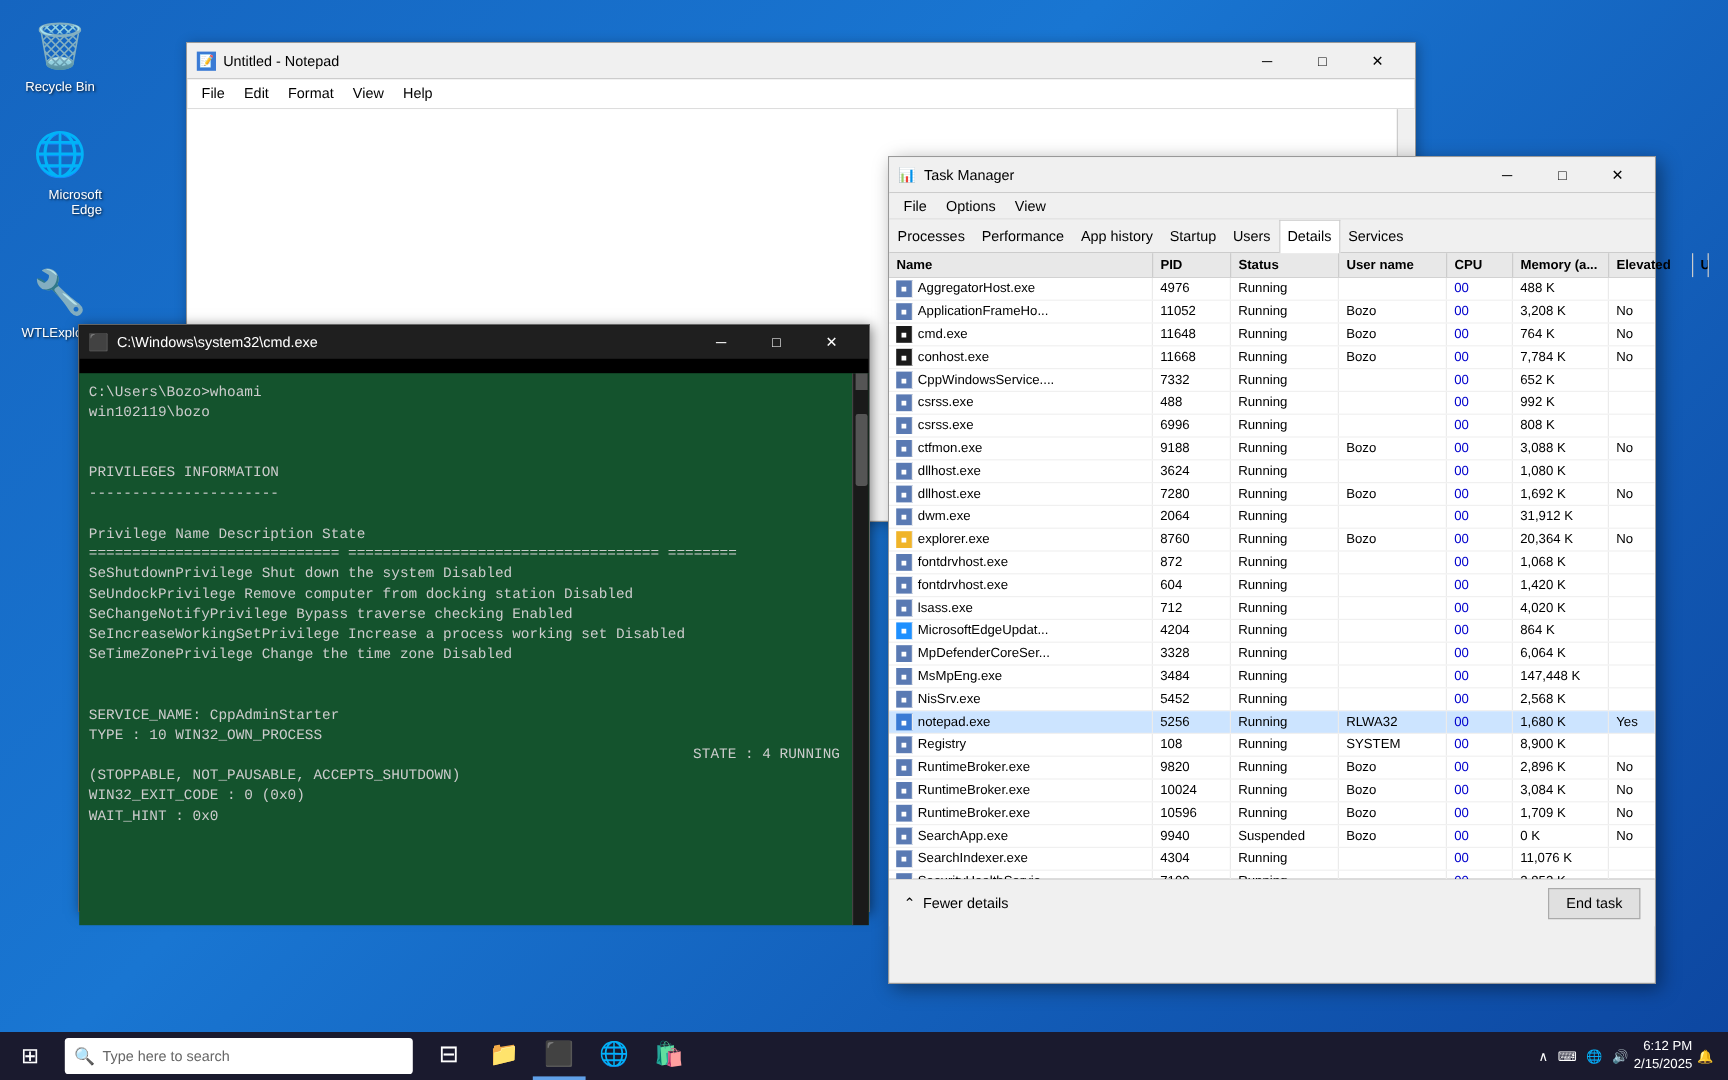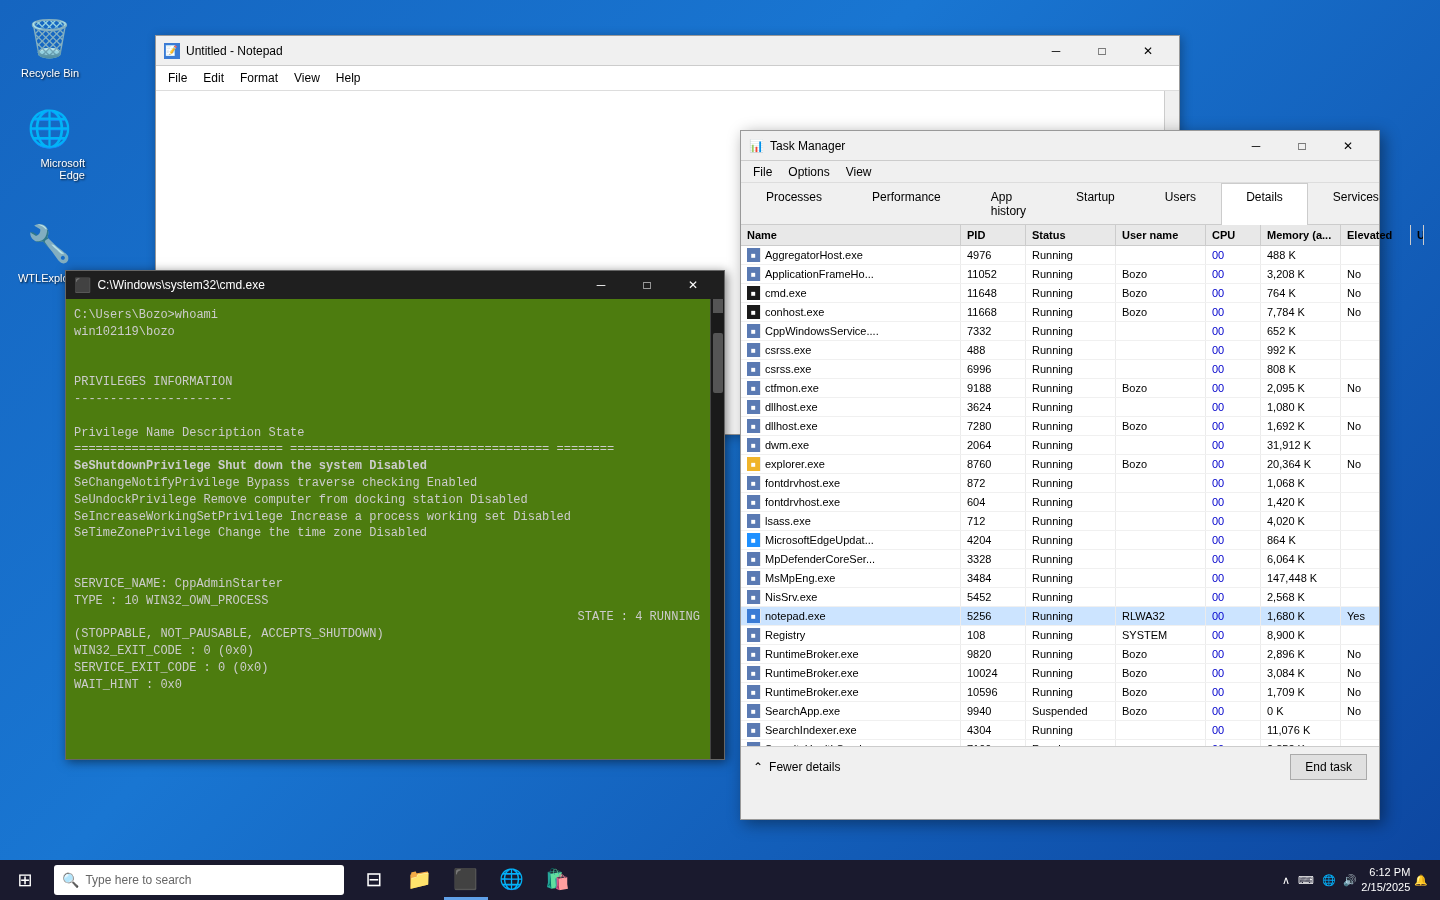--- a/index.html
+++ b/index.html
@@ -149,28 +149,29 @@
       justify-content: space-between;
     }
     .cmd-title-left {
       display: flex;
       align-items: center;
       gap: 6px;
       font-size: 12px;
       color: white;
     }
     .cmd-content {
-      background: #4d7c0f;
+      background: #14532d;
       color: #ccc;
       font-family: 'Courier New', monospace;
       font-size: 12px;
       padding: 8px;
       height: calc(100% - 28px);
       overflow: hidden;
       position: relative;
+      margin-top: 12px;
     }
     .cmd-scrollbar {
       position: absolute;
       right: 0;
       top: 0;
       width: 14px;
       height: 100%;
       background: #1a1a1a;
       border-left: 1px solid #444;
       display: flex;
@@ -223,21 +224,21 @@
     .tm-menubar span {
       padding: 2px 8px;
       cursor: pointer;
     }
     .tm-tabs {
       display: flex;
       background: #f0f0f0;
       border-bottom: 1px solid #ccc;
     }
     .tm-tab {
-      padding: 6px 24px;
+      padding: 6px 6px;
       font-size: 12px;
       cursor: pointer;
       border: 1px solid transparent;
       border-bottom: none;
     }
     .tm-tab.active {
       background: white;
       border-color: #ccc;
       border-bottom-color: white;
       margin-bottom: -1px;
@@ -459,33 +460,32 @@
       <div id="cmd-text" style="padding-right:16px;">
           <div class="cmd-line" style="color: rgb(204, 204, 204);">C:\Users\Bozo&gt;whoami</div>
           <div class="cmd-line" style="color: rgb(204, 204, 204);">win102119\bozo</div>
           <div class="cmd-line" style="color: rgb(204, 204, 204);">&nbsp;</div>
           <div class="cmd-line" style="color: rgb(204, 204, 204);">&nbsp;</div>
           <div class="cmd-line" style="color: rgb(204, 204, 204);">PRIVILEGES INFORMATION</div>
           <div class="cmd-line" style="color: rgb(204, 204, 204);">----------------------</div>
           <div class="cmd-line" style="color: rgb(204, 204, 204);">&nbsp;</div>
           <div class="cmd-line" style="color: rgb(204, 204, 204);">Privilege Name                Description                          State</div>
           <div class="cmd-line" style="color: rgb(204, 204, 204);">============================= ==================================== ========</div>
-          <div class="cmd-line" style="color: rgb(204, 204, 204); font-weight: bold;">SeShutdownPrivilege           Shut down the system                 Disabled</div>
+          <div class="cmd-line" style="color: rgb(204, 204, 204);">SeShutdownPrivilege           Shut down the system                 Disabled</div>
+          <div class="cmd-line" style="color: rgb(204, 204, 204);">SeUndockPrivilege             Remove computer from docking station Disabled</div>
           <div class="cmd-line" style="color: rgb(204, 204, 204);">SeChangeNotifyPrivilege       Bypass traverse checking             Enabled</div>
-          <div class="cmd-line" style="color: rgb(204, 204, 204);">SeUndockPrivilege             Remove computer from docking station Disabled</div>
           <div class="cmd-line" style="color: rgb(204, 204, 204);">SeIncreaseWorkingSetPrivilege Increase a process working set       Disabled</div>
           <div class="cmd-line" style="color: rgb(204, 204, 204);">SeTimeZonePrivilege           Change the time zone                 Disabled</div>
           <div class="cmd-line" style="color: rgb(204, 204, 204);">&nbsp;</div>
           <div class="cmd-line" style="color: rgb(204, 204, 204);">&nbsp;</div>
           <div class="cmd-line" style="color: rgb(204, 204, 204);">SERVICE_NAME: CppAdminStarter</div>
           <div class="cmd-line" style="color: rgb(204, 204, 204);">        TYPE               : 10  WIN32_OWN_PROCESS</div>
           <div class="cmd-line" style="color: rgb(204, 204, 204); text-align: right;">        STATE              : 4  RUNNING</div>
           <div class="cmd-line" style="color: rgb(204, 204, 204);">                                (STOPPABLE, NOT_PAUSABLE, ACCEPTS_SHUTDOWN)</div>
           <div class="cmd-line" style="color: rgb(204, 204, 204);">        WIN32_EXIT_CODE    : 0  (0x0)</div>
-          <div class="cmd-line" style="color: rgb(204, 204, 204);">        SERVICE_EXIT_CODE  : 0  (0x0)</div>
           <div class="cmd-line" style="color: rgb(204, 204, 204);">        WAIT_HINT          : 0x0</div>
           <div class="cmd-line" style="color: rgb(204, 204, 204);">&nbsp;</div>
         </div>
     </div>
   </div>
 
   <div class="task-manager">
     <div class="tm-titlebar">
       <div class="tm-title-left">
         <span>📊</span>
@@ -615,21 +615,21 @@
     </div>
         <div class="tm-row">
       <div class="name-cell">
         <div class="proc-icon" style="background:#5a7ab3;">■</div>
         <span>ctfmon.exe</span>
       </div>
       <div>9188</div>
       <div>Running</div>
       <div>Bozo</div>
       <div style="color:#0000cc;">00</div>
-      <div>2,095 K</div>
+      <div>3,088 K</div>
       <div>No</div>
 
     </div>
         <div class="tm-row">
       <div class="name-cell">
         <div class="proc-icon" style="background:#5a7ab3;">■</div>
         <span>dllhost.exe</span>
       </div>
       <div>3624</div>
       <div>Running</div>

